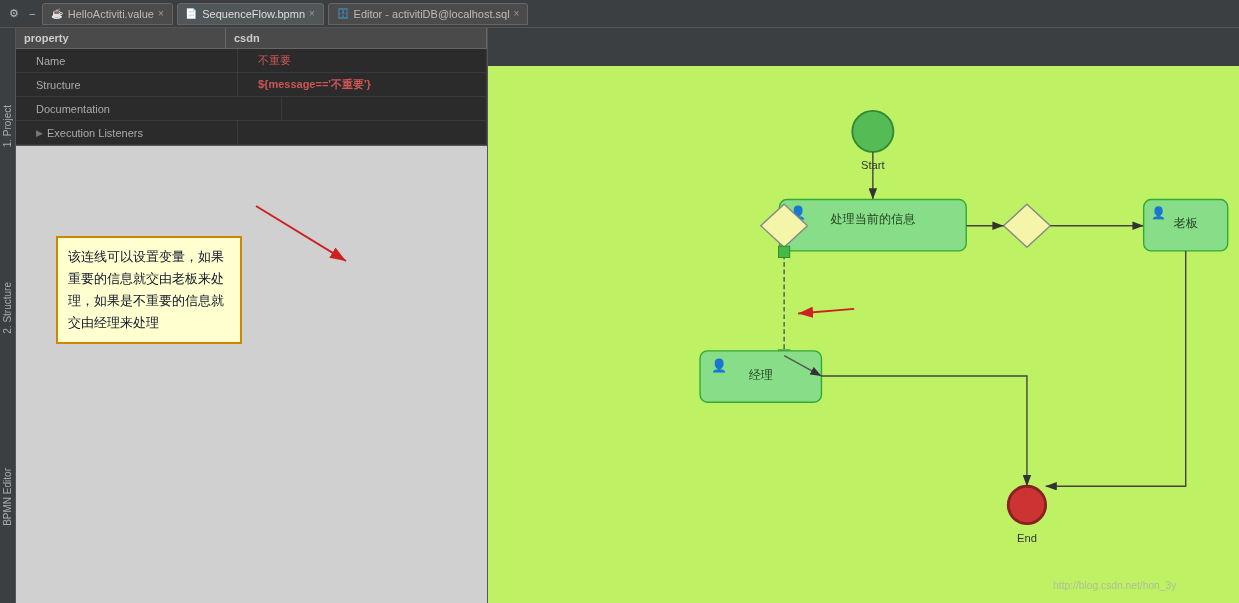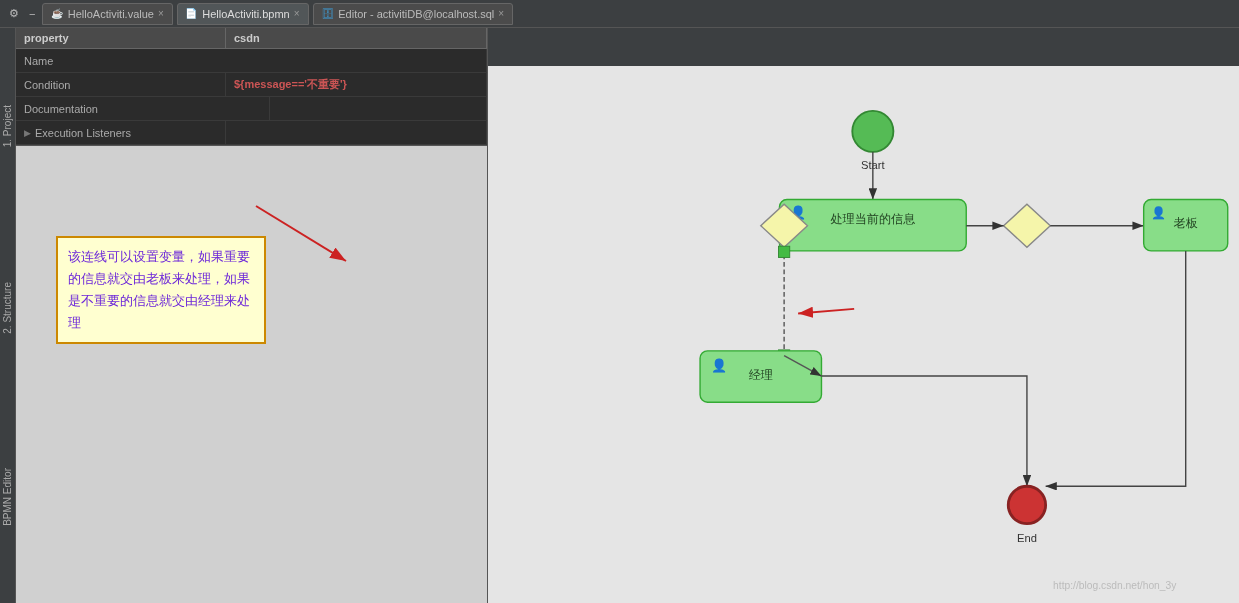--- a/index.html
+++ b/index.html
@@ -58,20 +58,21 @@
       border-bottom: 1px solid #3a3a3a;
       min-height: 24px;
     }
     .prop-cell {
       padding: 3px 8px;
       color: #ccc;
       font-size: 11px;
       display: flex;
       align-items: center;
       border-right: 1px solid #3a3a3a;
+      margin-left: 12px;
     }
     .prop-cell:first-child { width: 200px; color: #aaa; }
     .prop-cell:last-child { flex: 1; }
     .prop-cell.value-red { color: #cc4444; }
     .prop-row-expandable .prop-cell:first-child { color: #aaa; }
     .expand-arrow { margin-right: 4px; color: #777; font-size: 9px; }
 
     
     .v-label {
       writing-mode: vertical-rl;
@@ -107,21 +108,21 @@
   <div class="top-bar">
     <span class="toolbar-btn">⚙</span>
     <span class="toolbar-btn">−</span>
     <div class="tab">
       <span style="color:#e87c00; font-size:10px;">☕</span>
       <span>HelloActiviti.value</span>
       <span class="close-x">×</span>
     </div>
     <div class="tab active">
       <span style="color:#c98b2e; font-size:10px;">📄</span>
-      <span>HelloActiviti.bpmn</span>
+      <span>SequenceFlow.bpmn</span>
       <span class="close-x">×</span>
     </div>
     <div class="tab">
       <span style="color:#3d9eda; font-size:10px;">🗄</span>
       <span>Editor - activitiDB@localhost.sql</span>
       <span class="close-x">×</span>
     </div>
   </div>
 
   <div style="display:flex; height:575px; position:absolute; top:28px; left:0; right:0; bottom:0;">
@@ -136,24 +137,25 @@
 
       <div style="border-bottom:1px solid #555;">
 
         <div class="prop-header">
           <div class="prop-header-cell" style="width:210px;">property</div>
           <div class="prop-header-cell">csdn</div>
         </div>
 
         <div class="prop-row">
           <div class="prop-cell" style="width:210px;">Name</div>
+          <div class="prop-cell value-red" style="color:#cc5555;">不重要</div>
         </div>
 
         <div class="prop-row">
-          <div class="prop-cell" style="width:210px;">Condition</div>
+          <div class="prop-cell" style="width:210px;">Structure</div>
           <div class="prop-cell" style="color:#cc5555;font-weight:bold;">${message=='不重要'}</div>
         </div>
 
         <div class="prop-row">
           <div class="prop-cell" style="width:254px;">Documentation</div>
           <div class="prop-cell"></div>
         </div>
 
         <div class="prop-row prop-row-expandable">
           <div class="prop-cell" style="width:210px;">
@@ -176,33 +178,33 @@
         </svg>
 
         <div style="
           position:absolute;
           top:90px;
           left:40px;
           background:#ffffd0;
           border:2px solid #cc8800;
           padding:8px 10px;
           font-size:13px;
-          color:#6d28d9;
+          color:#0f172a;
           line-height:1.7;
-          width:210px;
+          width:186px;
           z-index:10;
           font-family: Arial, sans-serif;
         ">
           <span>该连线可以设置变量，如果重要的信息就交由老板来处理，如果是不重要的信息就交由经理来处理</span>
         </div>
 
       </div>
     </div>
 
-    <div style="flex:1; background:#e5e5e5; position:relative; overflow:hidden;margin-top:38px;">
+    <div style="flex:1; background:#bef264; position:relative; overflow:hidden;margin-top:38px;">
 
       
       <svg width="100%" height="100%" viewBox="0 0 720 575">
 
         <circle cx="370" cy="70" r="22" fill="#55bb55" stroke="#338833" stroke-width="2"></circle>
         <text x="370" y="110" text-anchor="middle" font-size="12" fill="#333">Start</text>
 
         <defs>
           <marker id="arr" markerWidth="8" markerHeight="6" refX="8" refY="3" orient="auto">
             <polygon points="0 0, 8 3, 0 6" fill="#333"></polygon>

